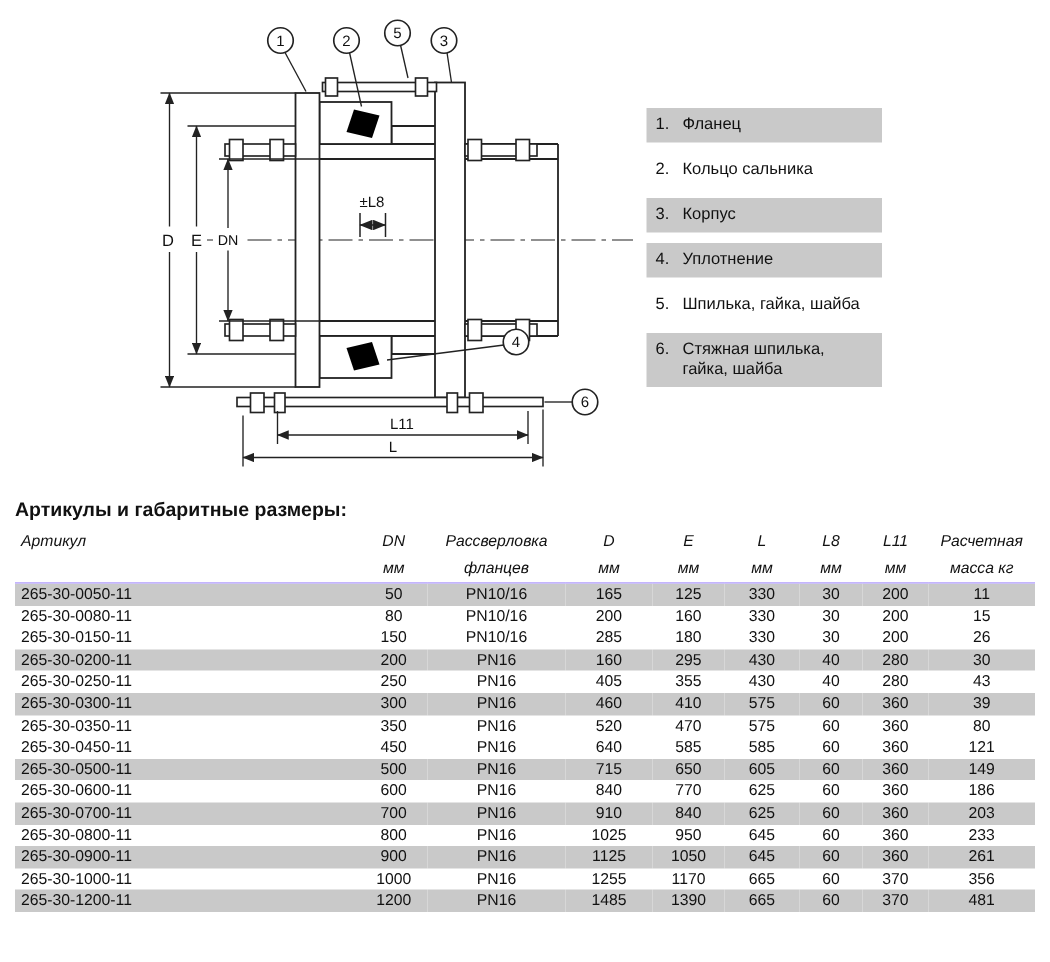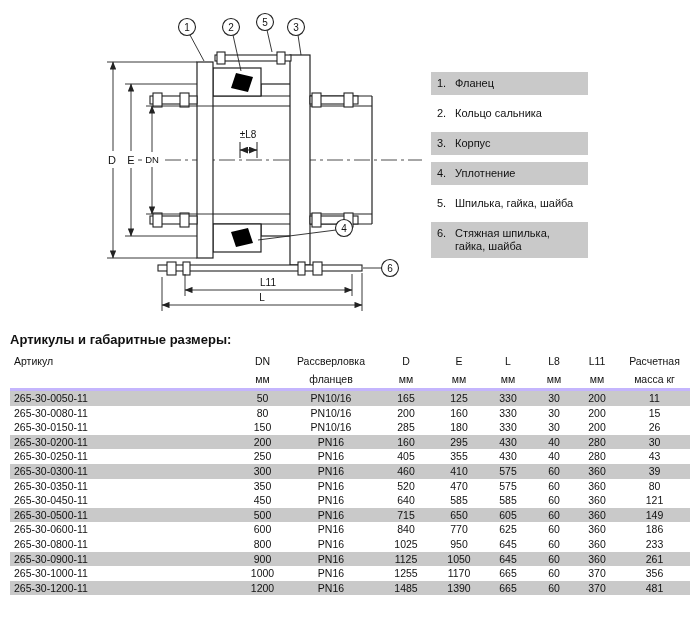--- a/index.html
+++ b/index.html
@@ -18,21 +18,21 @@
   .legend-item.shaded{background:var(--band,#c9c9c9);}
   .ln{flex:0 0 16px;}
   .ll{flex:1;}
   
   .section-title{position:absolute;left:10px;top:332px;font-size:13px;font-weight:bold;}
   .dim-table{position:absolute;left:10px;top:352px;width:680px;
     border-collapse:collapse;table-layout:fixed;font-size:10.5px;}
   .dim-table th{font-weight:normal;text-align:center;padding:1px 2px;height:16px;line-height:15px;}
   .dim-table td{text-align:center;padding:0 2px;height:14.6px;line-height:14.6px;white-space:nowrap;}
   .dim-table th:first-child,.dim-table td:first-child{text-align:left;padding-left:4px;}
-  .dim-table thead{border-bottom:3px solid #c4b5fd;}
+  .dim-table thead{border-bottom:1px solid #c4b5fd;font-style:italic;}
   tr.stripe{background:var(--stripe,#c9c9c9);}
 </style>
 </head>
 <body>
 
 <svg class="drawing" width="430" height="330" viewBox="0 0 430 330">
   <defs>
     <marker id="arr" viewBox="0 0 10 8" markerWidth="9" markerHeight="7" refX="9.5" refY="4" orient="auto-start-reverse">
       <path d="M0,0L10,4L0,8Z" fill="#222"></path>
     </marker>
@@ -329,20 +329,31 @@
         <td>265-30-0600-11</td>
         <td>600</td>
         <td>PN16</td>
         <td>840</td>
         <td>770</td>
         <td>625</td>
         <td>60</td>
         <td>360</td>
         <td>186</td>
       </tr>
+      <tr class="stripe">
+        <td>265-30-0700-11</td>
+        <td>700</td>
+        <td>PN16</td>
+        <td>910</td>
+        <td>840</td>
+        <td>625</td>
+        <td>60</td>
+        <td>360</td>
+        <td>203</td>
+      </tr>
       <tr>
         <td>265-30-0800-11</td>
         <td>800</td>
         <td>PN16</td>
         <td>1025</td>
         <td>950</td>
         <td>645</td>
         <td>60</td>
         <td>360</td>
         <td>233</td>

